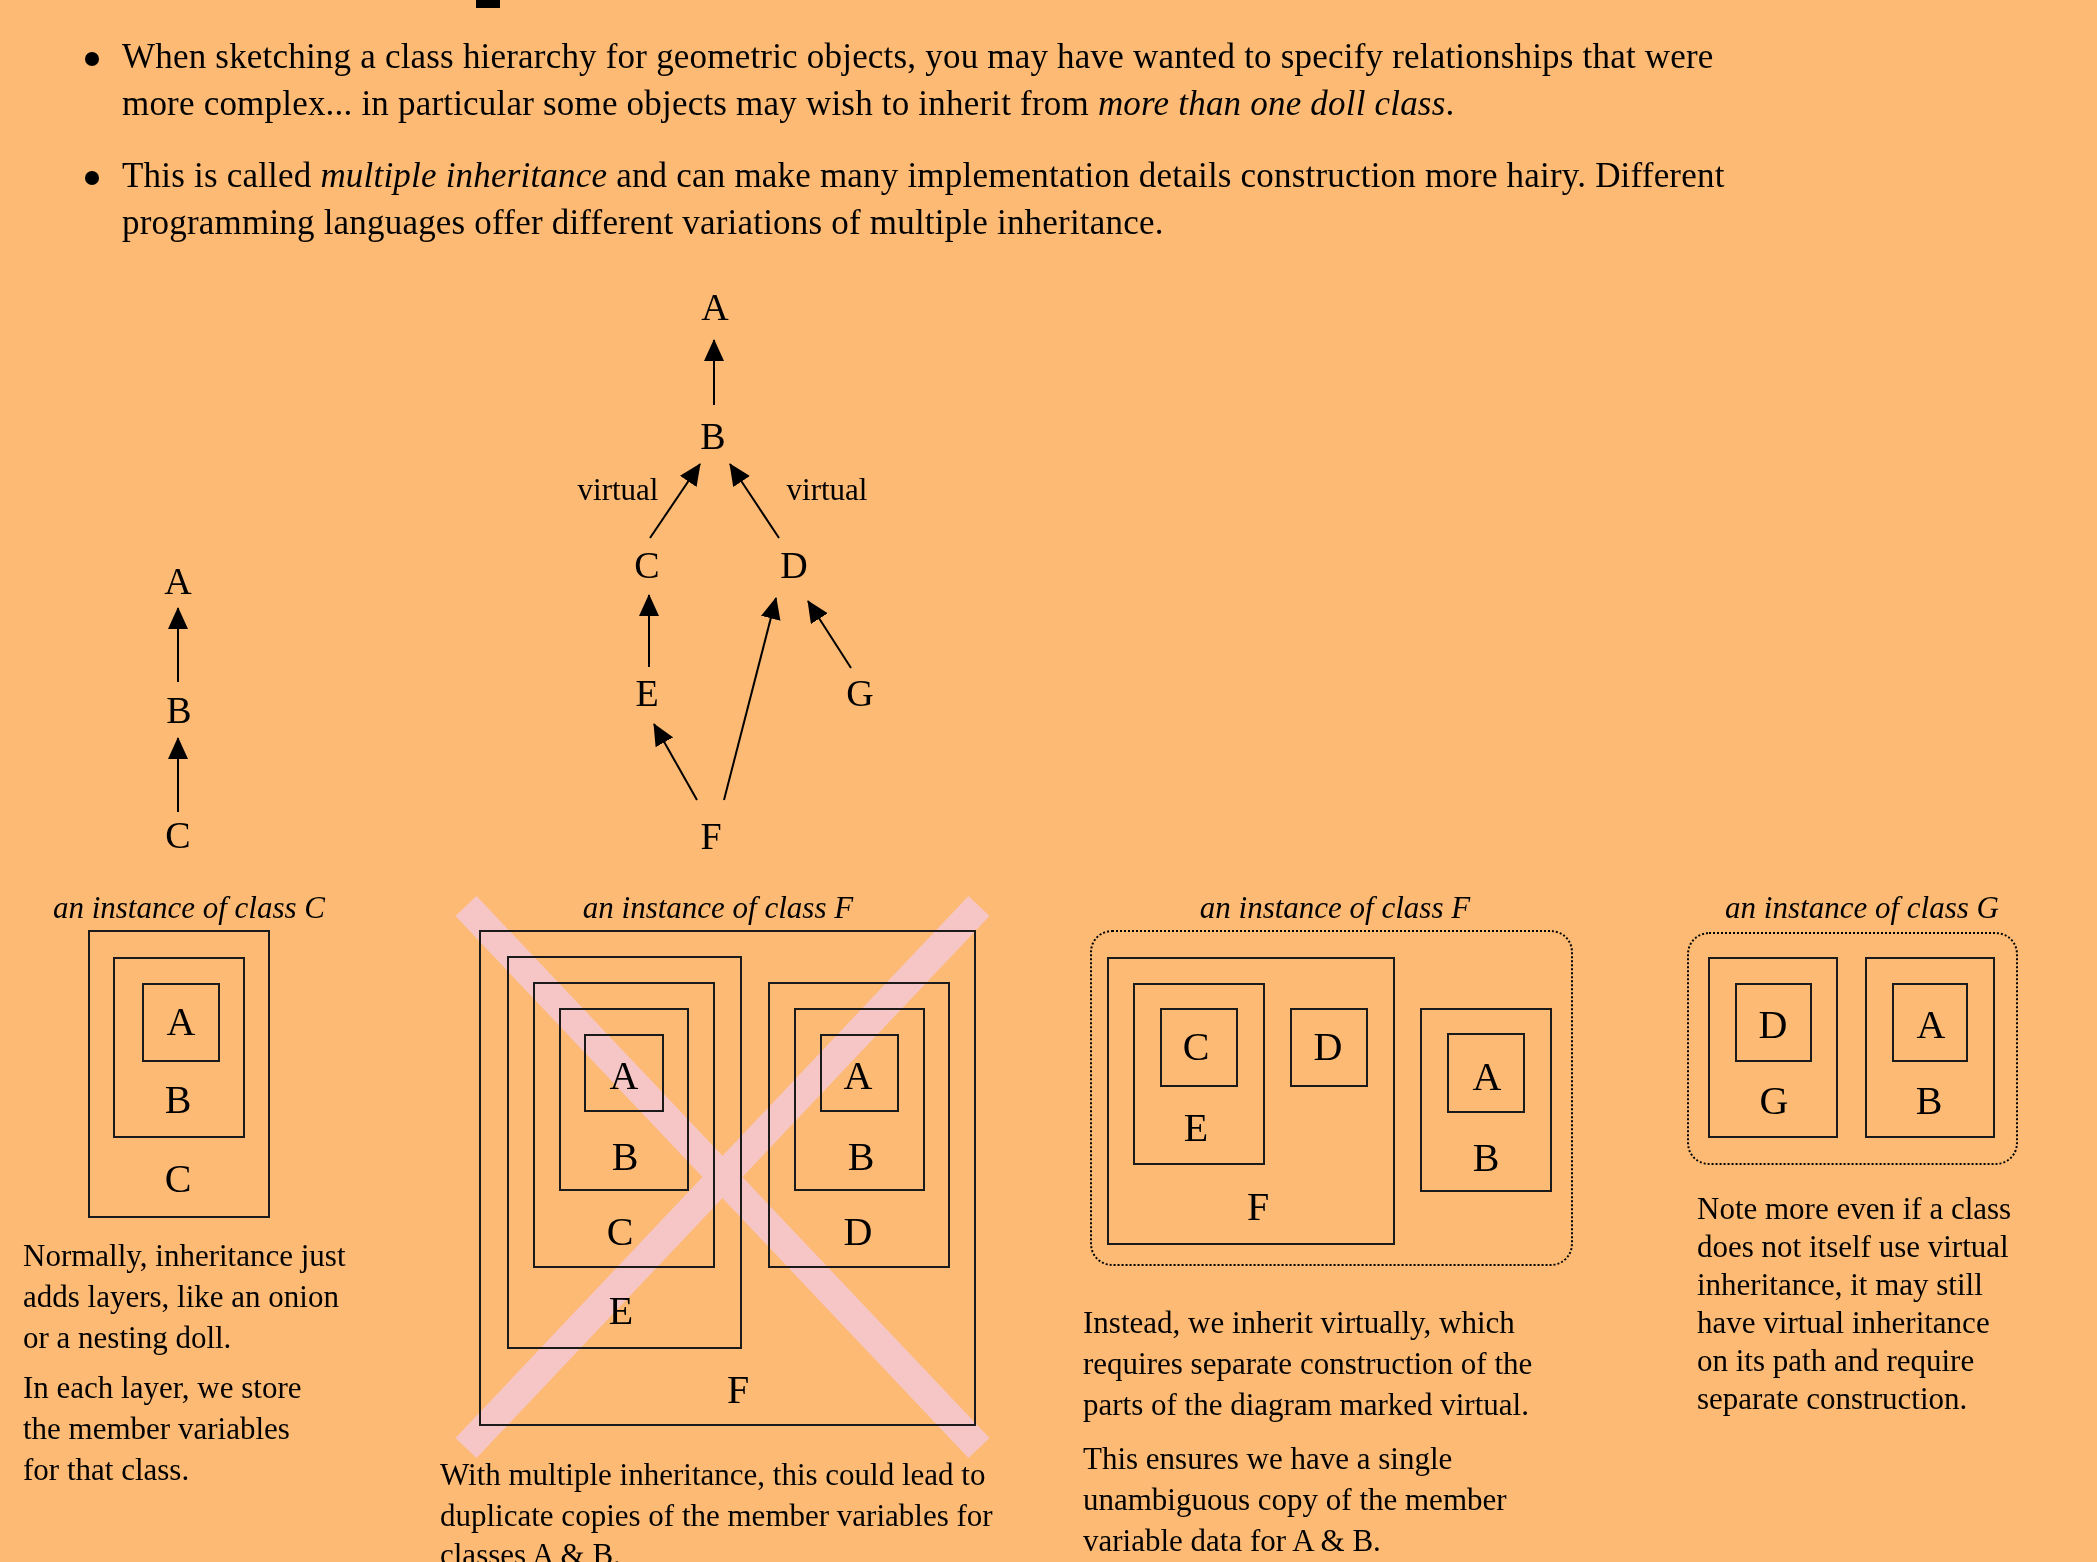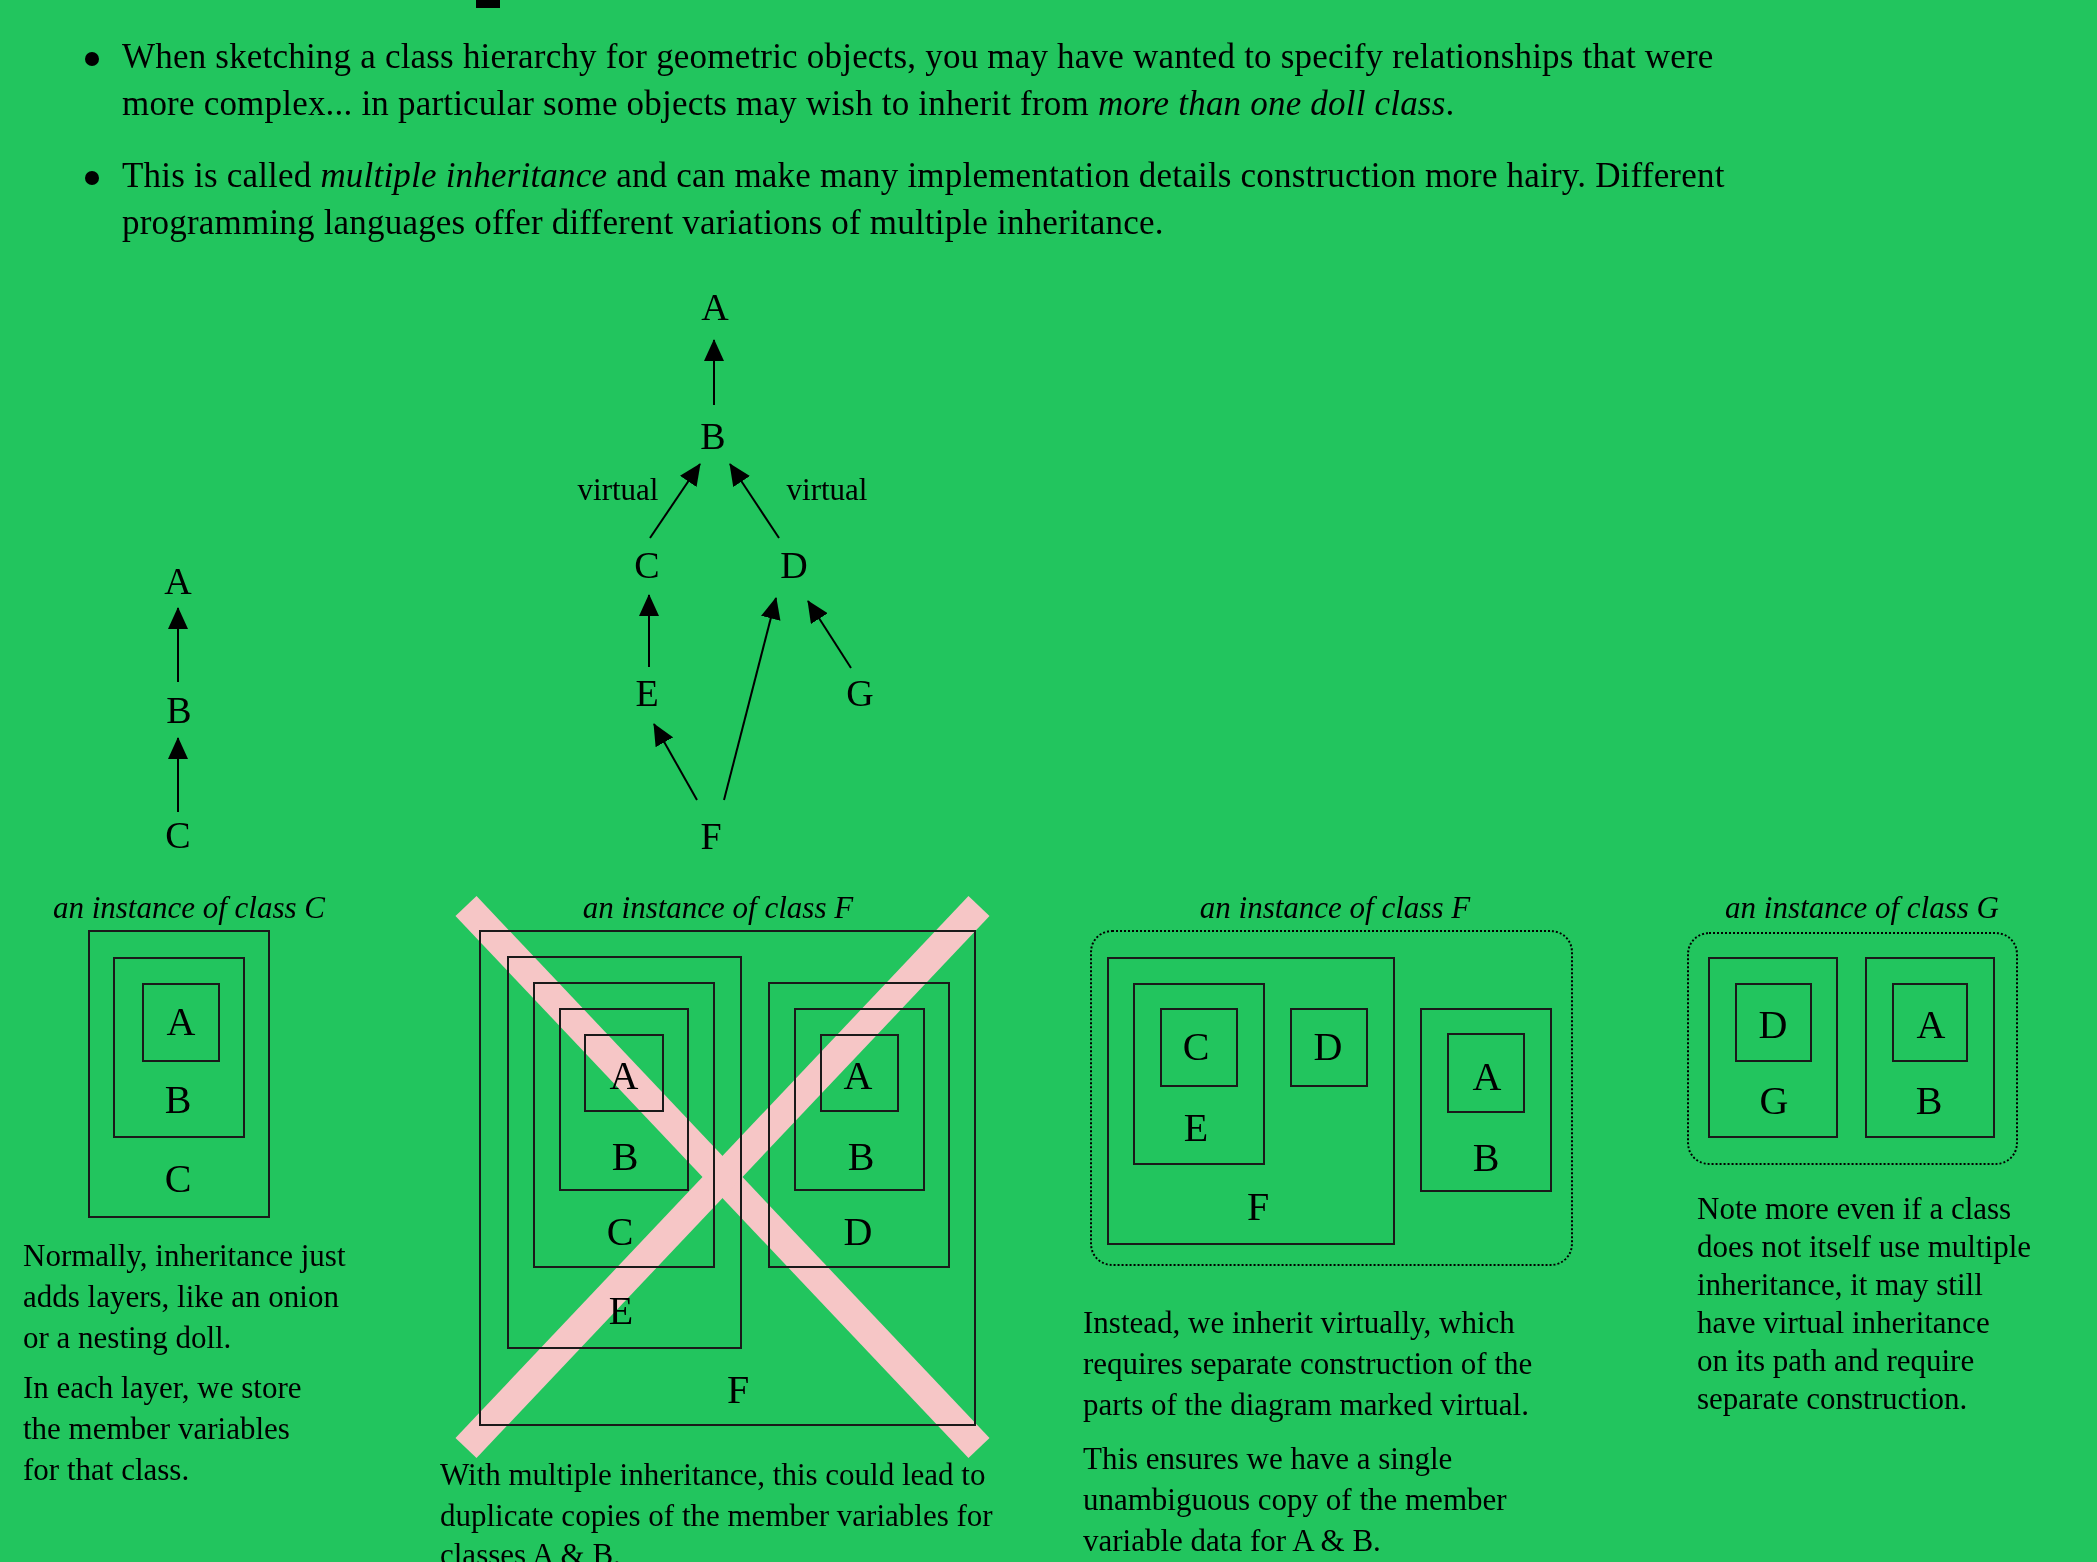--- a/index.html
+++ b/index.html
@@ -1,16 +1,16 @@
 <!DOCTYPE html>
 <html><head>
 <meta charset="utf-8">
 <style>
   html,body{margin:0;padding:0;background:#fff;}
-  #page{position:relative;width:2097px;height:1562px;background:#22c55e;overflow:hidden;
+  #page{position:relative;width:2097px;height:1562px;background:#fdba74;overflow:hidden;
         font-family:"Liberation Serif",serif;color:#000;}
   #overlay{position:absolute;left:0;top:0;width:2097px;height:1562px;z-index:1;}
   .bullet-dot{position:absolute;width:14px;height:14px;border-radius:50%;background:#000;z-index:3;}
   .bline{position:absolute;font-size:35px;line-height:40px;white-space:nowrap;z-index:3;letter-spacing:.2px;}
   .it{font-style:italic;}
   .ftitle{position:absolute;width:320px;text-align:center;font-style:italic;font-size:31px;
           white-space:nowrap;z-index:3;}
   .cap{position:absolute;font-size:31px;line-height:34px;white-space:nowrap;z-index:3;}
   .box{position:absolute;border:2px solid #1a1a1a;box-sizing:border-box;background:transparent;z-index:2;}
   .dotbox{position:absolute;border:2px dotted #000;border-radius:22px;box-sizing:border-box;z-index:2;}
@@ -152,20 +152,20 @@
     <div class="dotbox" style="left:1687px;top:932px;width:331px;height:233px;"></div>
     <div class="box" style="left:1708px;top:957px;width:130px;height:181px;"></div>
     <div class="box" style="left:1735px;top:983px;width:77px;height:79px;"></div>
     <div class="box" style="left:1865px;top:957px;width:130px;height:181px;"></div>
     <div class="box" style="left:1892px;top:983px;width:76px;height:79px;"></div>
     <div class="lbl" style="left:1751px;top:1005px;">D</div>
     <div class="lbl" style="left:1752px;top:1081px;">G</div>
     <div class="lbl" style="left:1909px;top:1005px;">A</div>
     <div class="lbl" style="left:1907px;top:1081px;">B</div>
     <div class="cap" style="left:1697px;top:1192px;">Note more even if a class</div>
-    <div class="cap" style="left:1697px;top:1230px;">does not itself use multiple</div>
+    <div class="cap" style="left:1697px;top:1230px;">does not itself use virtual</div>
     <div class="cap" style="left:1697px;top:1268px;">inheritance, it may still</div>
     <div class="cap" style="left:1697px;top:1306px;">have virtual inheritance</div>
     <div class="cap" style="left:1697px;top:1344px;">on its path and require</div>
     <div class="cap" style="left:1697px;top:1382px;">separate construction.</div>
   </div>
 
 </div>
 
 </body></html>

